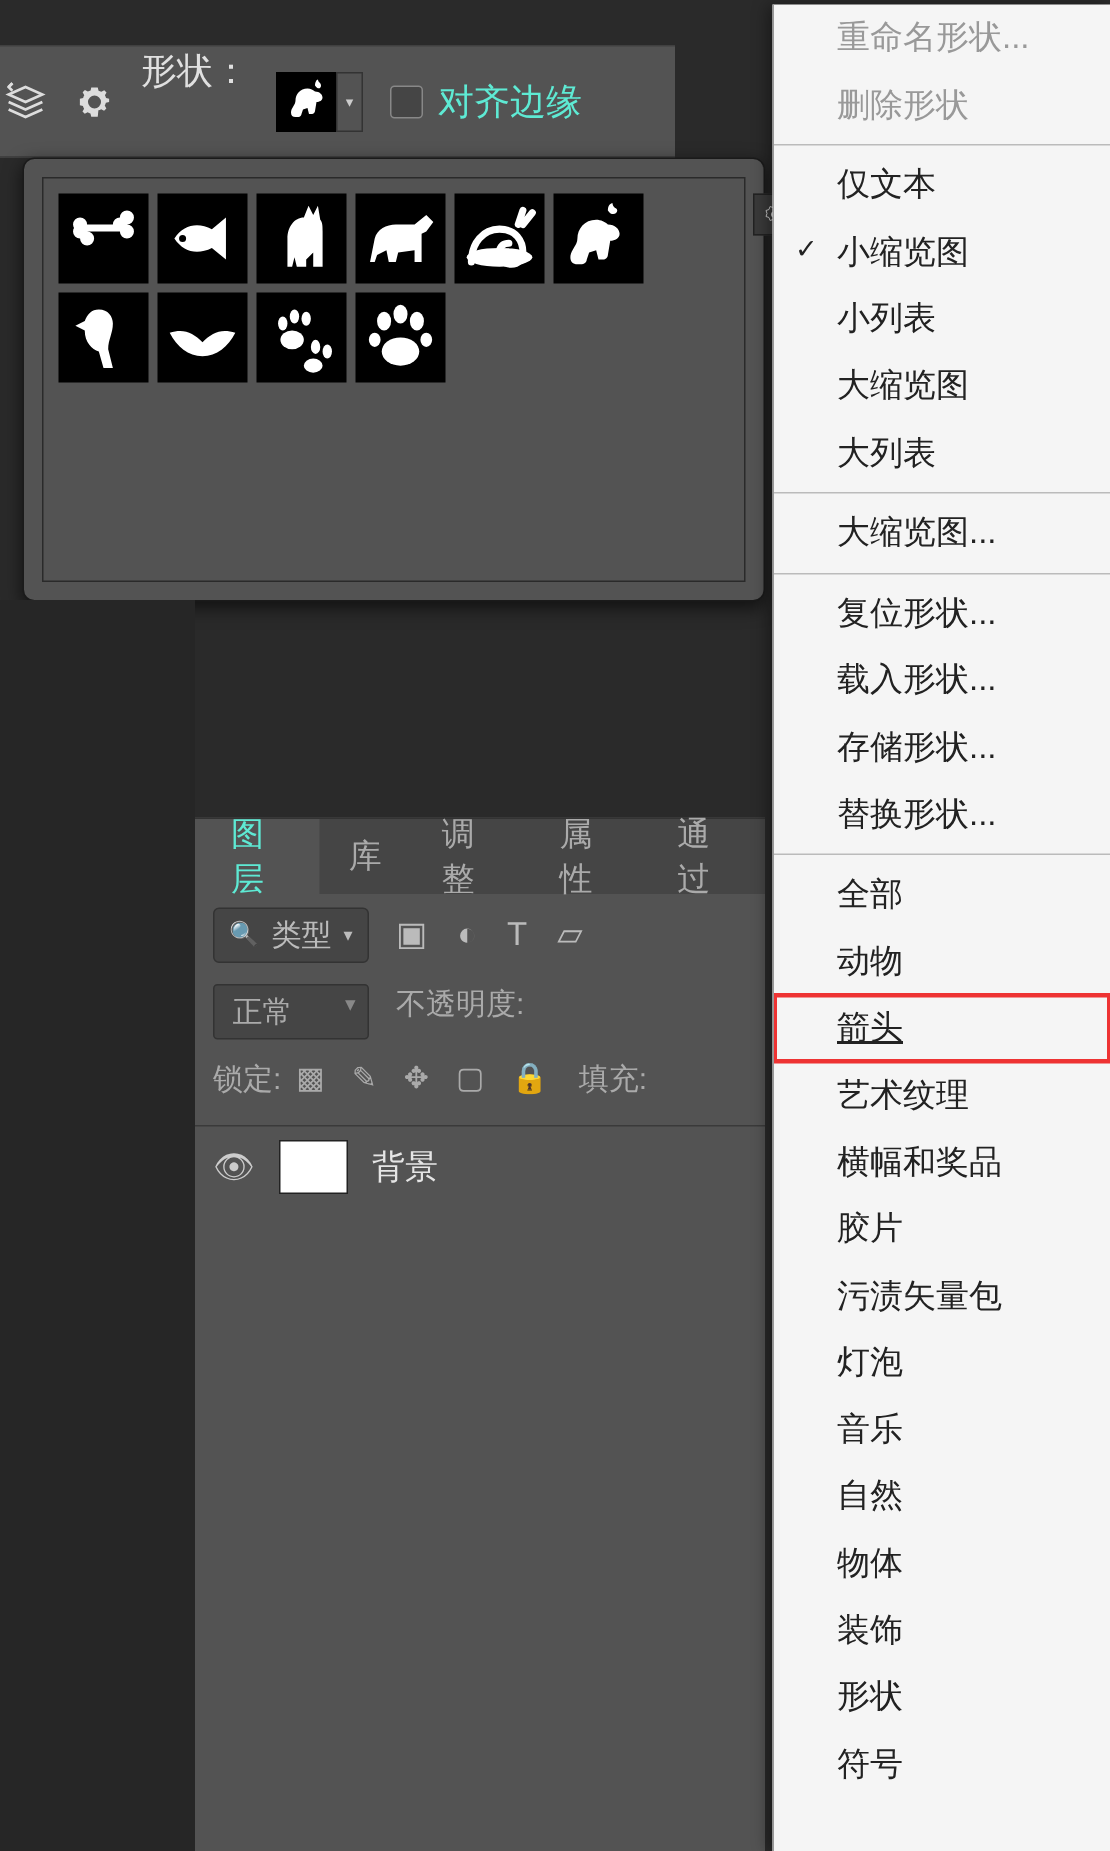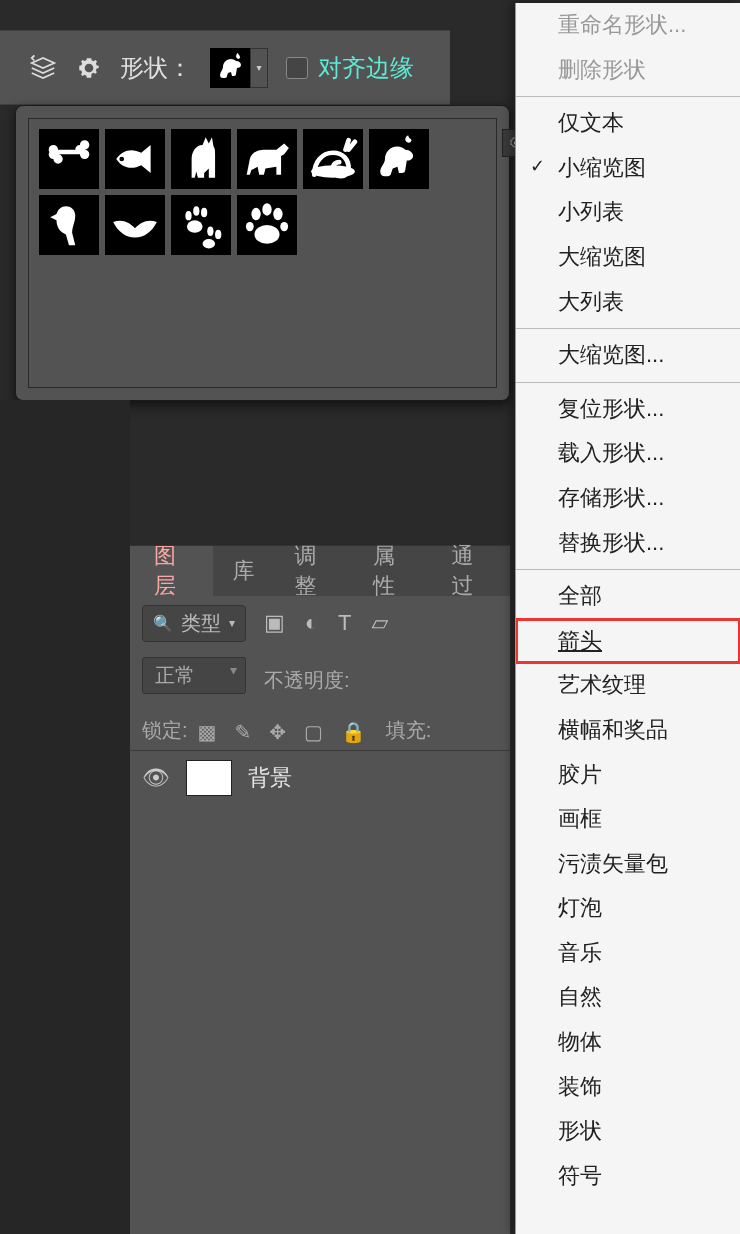--- a/index.html
+++ b/index.html
@@ -15,23 +15,22 @@
   .toolbar {
     position: absolute;
     top: 30px;
     left: 0;
     width: 450px;
     height: 75px;
     background: #535353;
     border-top: 1px solid #404040;
     border-bottom: 1px solid #404040;
     display: flex;
-    align-items: center;
     gap: 18px;
-    padding-left: 28px;
+    padding-left: 2px;
   }
   .toolbar .ico-btn {
     display: flex;
     align-items: center;
     justify-content: center;
     cursor: pointer;
   }
   .shape-label {
     font-size: 24px;
     color: #e0e0e0;
@@ -143,21 +142,21 @@
   .panel-tab {
     padding: 0 20px;
     display: flex;
     align-items: center;
     font-size: 22px;
     color: #aaa;
     cursor: pointer;
   }
   .panel-tab.active {
     background: #535353;
-    color: #fca5a5;
+    color: #5eead4;
     padding-left: 24px;
   }
   .filter-row {
     display: flex;
     align-items: center;
     gap: 18px;
     padding: 10px 12px;
     height: 54px;
   }
   .kind-dd {
@@ -174,21 +173,21 @@
   }
   .kind-dd .mag { font-size: 16px; }
   .filter-icons {
     display: flex;
     gap: 20px;
     font-size: 22px;
     color: #bbb;
   }
   .blend-row, .lock-row {
     display: flex;
-    align-items: flex-end;
+    align-items: flex-start;
     padding: 6px 12px;
     height: 50px;
     font-size: 20px;
     color: #aaa;
   }
   .blend-dd {
     background: #454545;
     border: 1px solid #333;
     border-radius: 3px;
     padding: 4px 50px 4px 12px;
@@ -434,25 +433,25 @@
   <div class="menu-item">大列表</div>
   <div class="menu-sep"></div>
   <div class="menu-item">大缩览图...</div>
   <div class="menu-sep"></div>
   <div class="menu-item">复位形状...</div>
   <div class="menu-item">载入形状...</div>
   <div class="menu-item">存储形状...</div>
   <div class="menu-item">替换形状...</div>
   <div class="menu-sep"></div>
   <div class="menu-item">全部</div>
+  <div class="menu-item">动物</div>
   <div class="menu-item highlight">箭头</div>
   <div class="menu-item">艺术纹理</div>
   <div class="menu-item">横幅和奖品</div>
   <div class="menu-item">胶片</div>
-  <div class="menu-item">画框</div>
   <div class="menu-item">污渍矢量包</div>
   <div class="menu-item">灯泡</div>
   <div class="menu-item">音乐</div>
   <div class="menu-item">自然</div>
   <div class="menu-item">物体</div>
   <div class="menu-item">装饰</div>
   <div class="menu-item">形状</div>
   <div class="menu-item">符号</div>
 </div>
 

